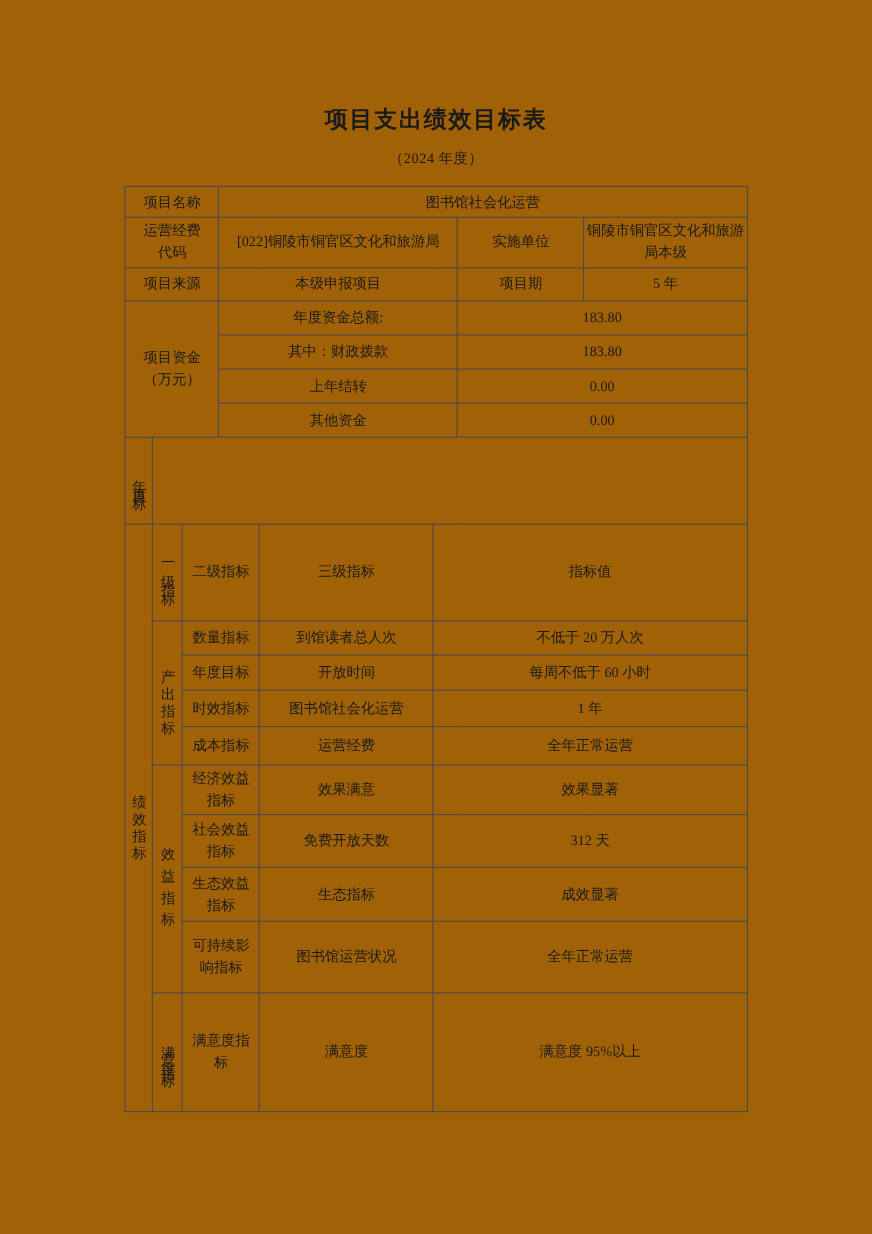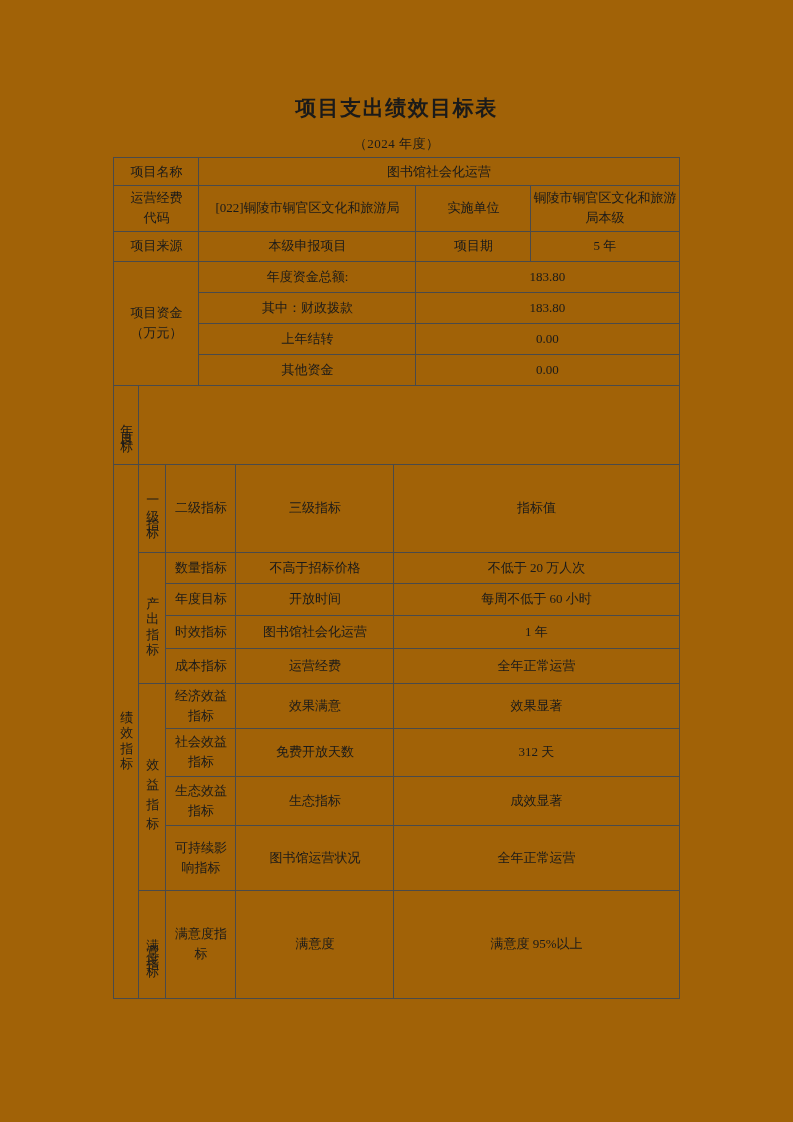--- a/index.html
+++ b/index.html
@@ -9,21 +9,21 @@
     overflow:hidden;box-sizing:border-box;
   }
   .doc-title{
     margin:0;padding-top:95px;text-align:center;
     font-size:21px;font-weight:bold;letter-spacing:1.5px;line-height:1.3;
   }
   .doc-subtitle{
     margin:13px 0 0 0;text-align:center;font-size:13px;letter-spacing:.5px;
   }
   table.main{
-    width:565px;margin:4px auto 0;border-collapse:collapse;table-layout:fixed;
+    width:565px;margin:16px auto 0;border-collapse:collapse;table-layout:fixed;
   }
   table.main td{
     border:1px solid #4a4a4a;text-align:center;vertical-align:middle;
     font-size:13px;line-height:1.55;padding:2px;white-space:pre-line;
     overflow:hidden;
   }
   td.al{text-align:left;padding-left:12px;}
   td.ar{text-align:right;padding-right:21px;}
   .vt{
     writing-mode:vertical-rl;text-orientation:upright;
@@ -105,21 +105,21 @@
       <td rowspan="10"><div class="vt ls12">绩效指标</div></td>
       <td><div class="vt ls06">一级指标</div></td>
       <td colspan="2">二级指标</td>
       <td>三级指标</td>
       <td colspan="3">指标值</td>
     </tr>
 
     <tr style="height:31px">
       <td rowspan="4"><div class="vt ls12">产出指标</div></td>
       <td colspan="2">数量指标</td>
-      <td>不高于招标价格</td>
+      <td>到馆读者总人次</td>
       <td colspan="3">不低于 20 万人次</td>
     </tr>
     <tr style="height:32px">
       <td colspan="2">年度目标</td>
       <td>开放时间</td>
       <td colspan="3">每周不低于 60 小时</td>
     </tr>
     <tr style="height:33px">
       <td colspan="2">时效指标</td>
       <td>图书馆社会化运营</td>

